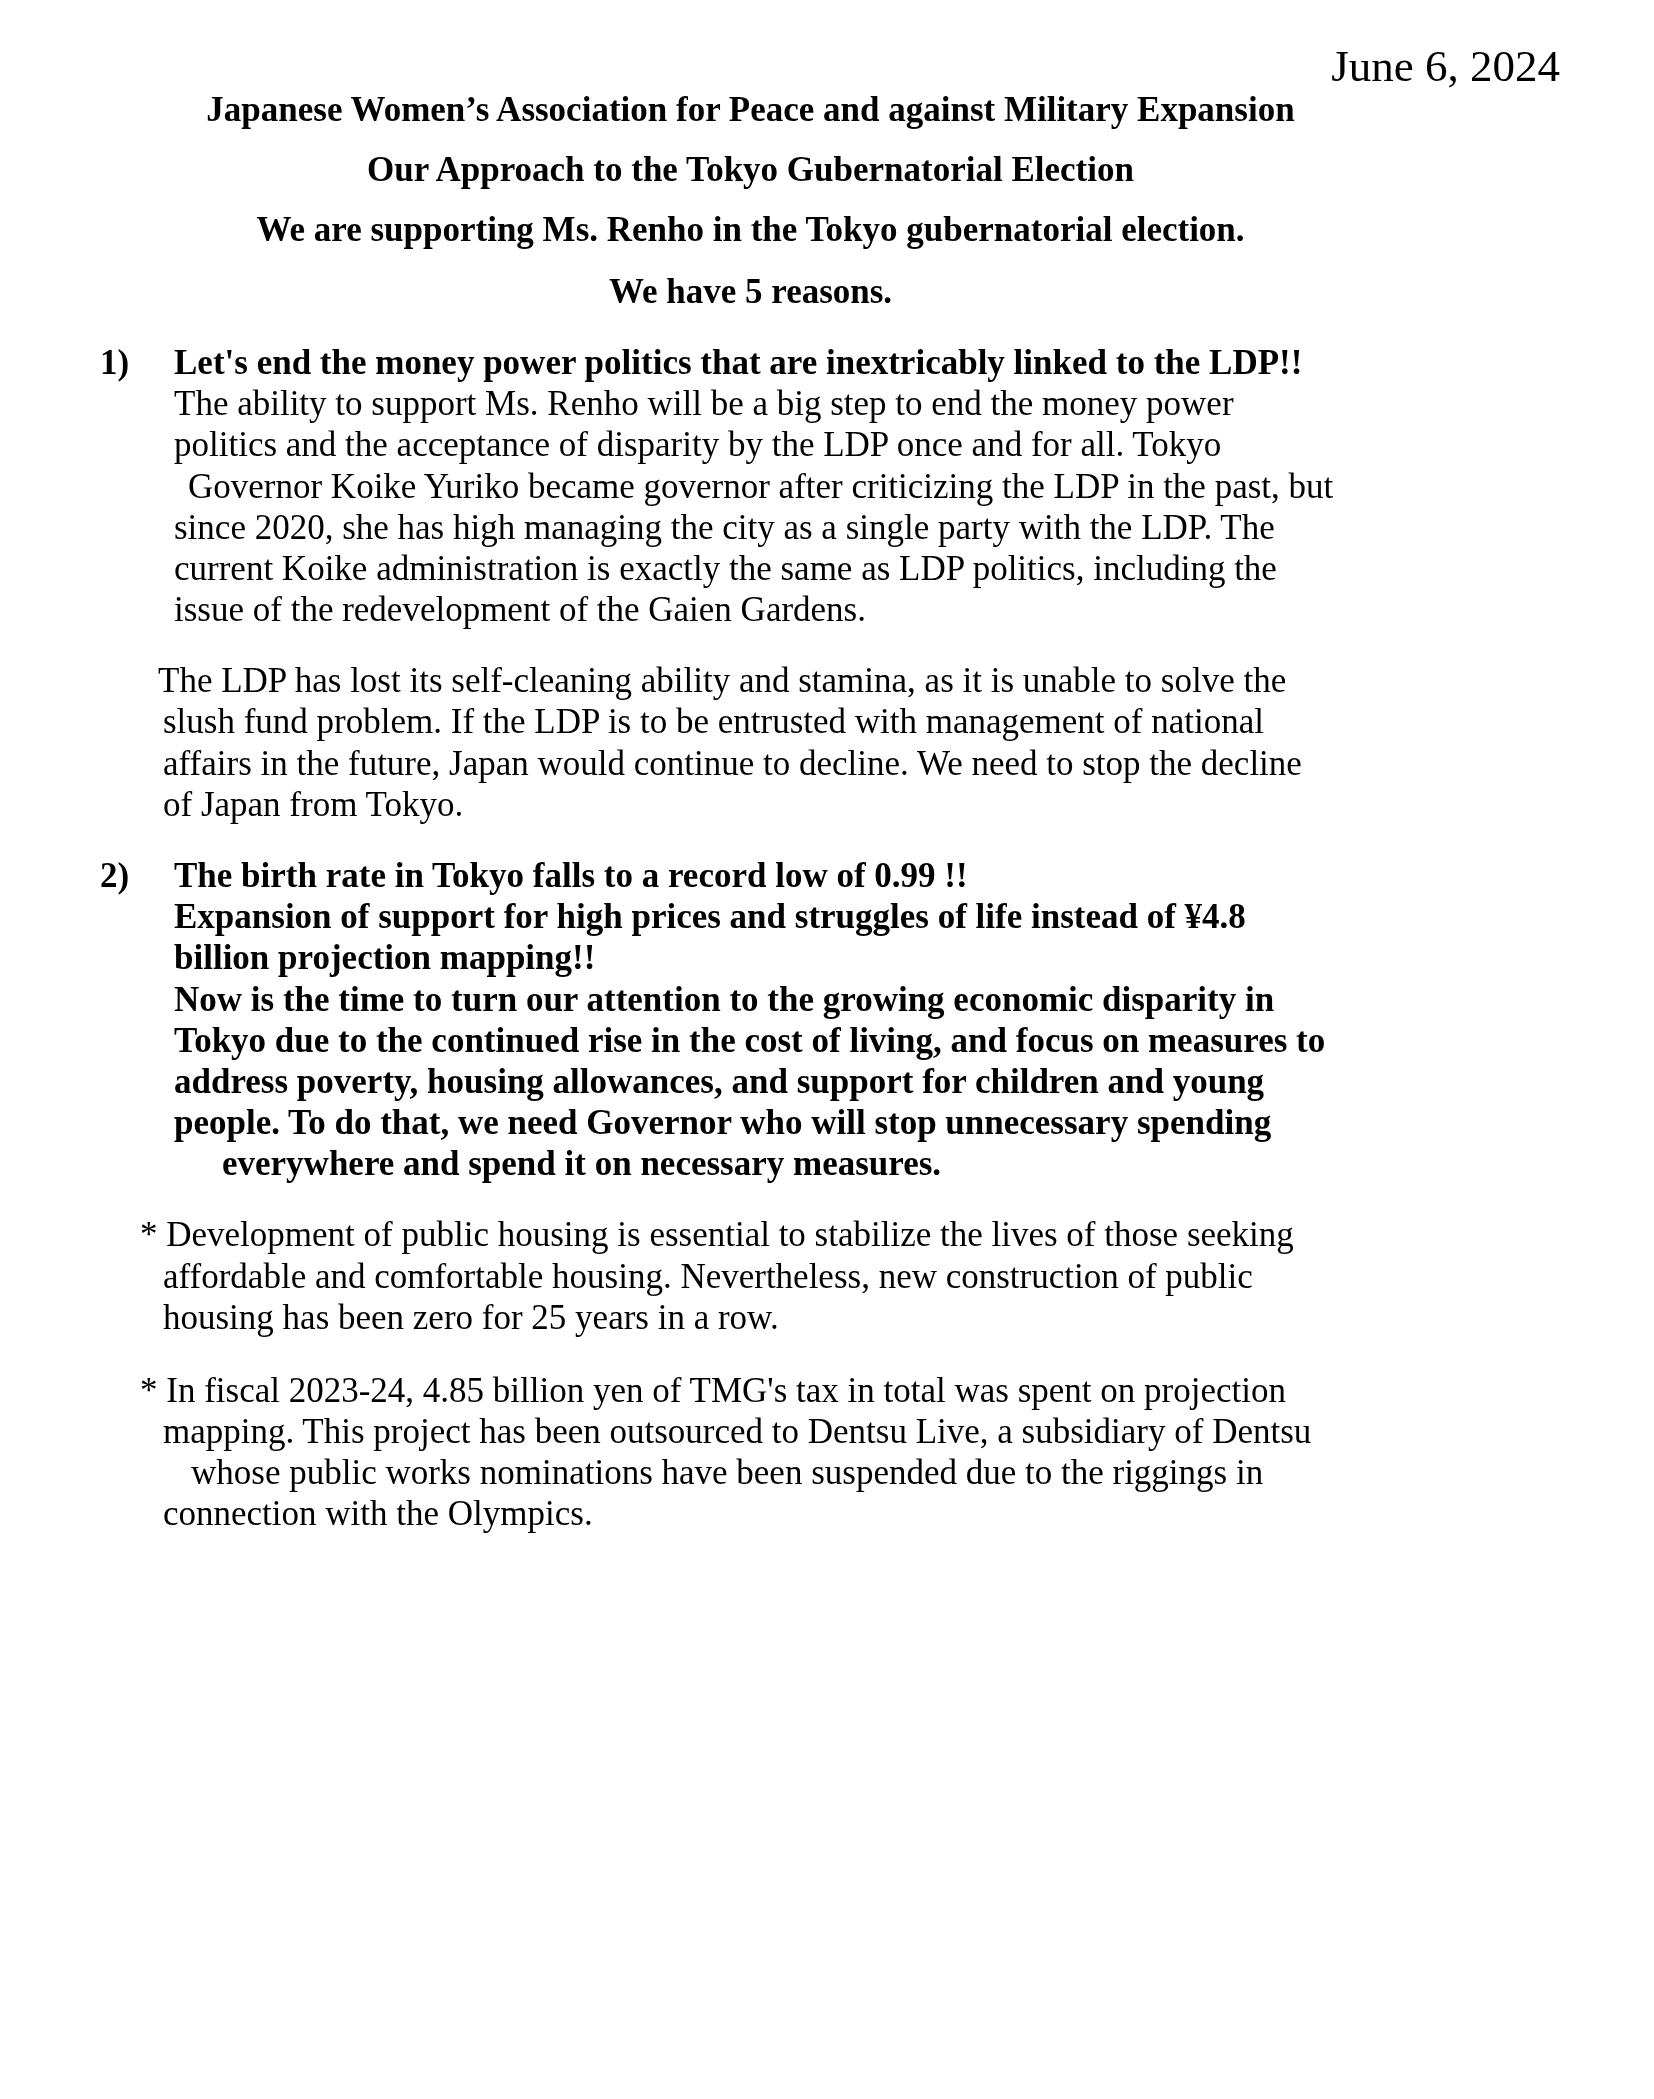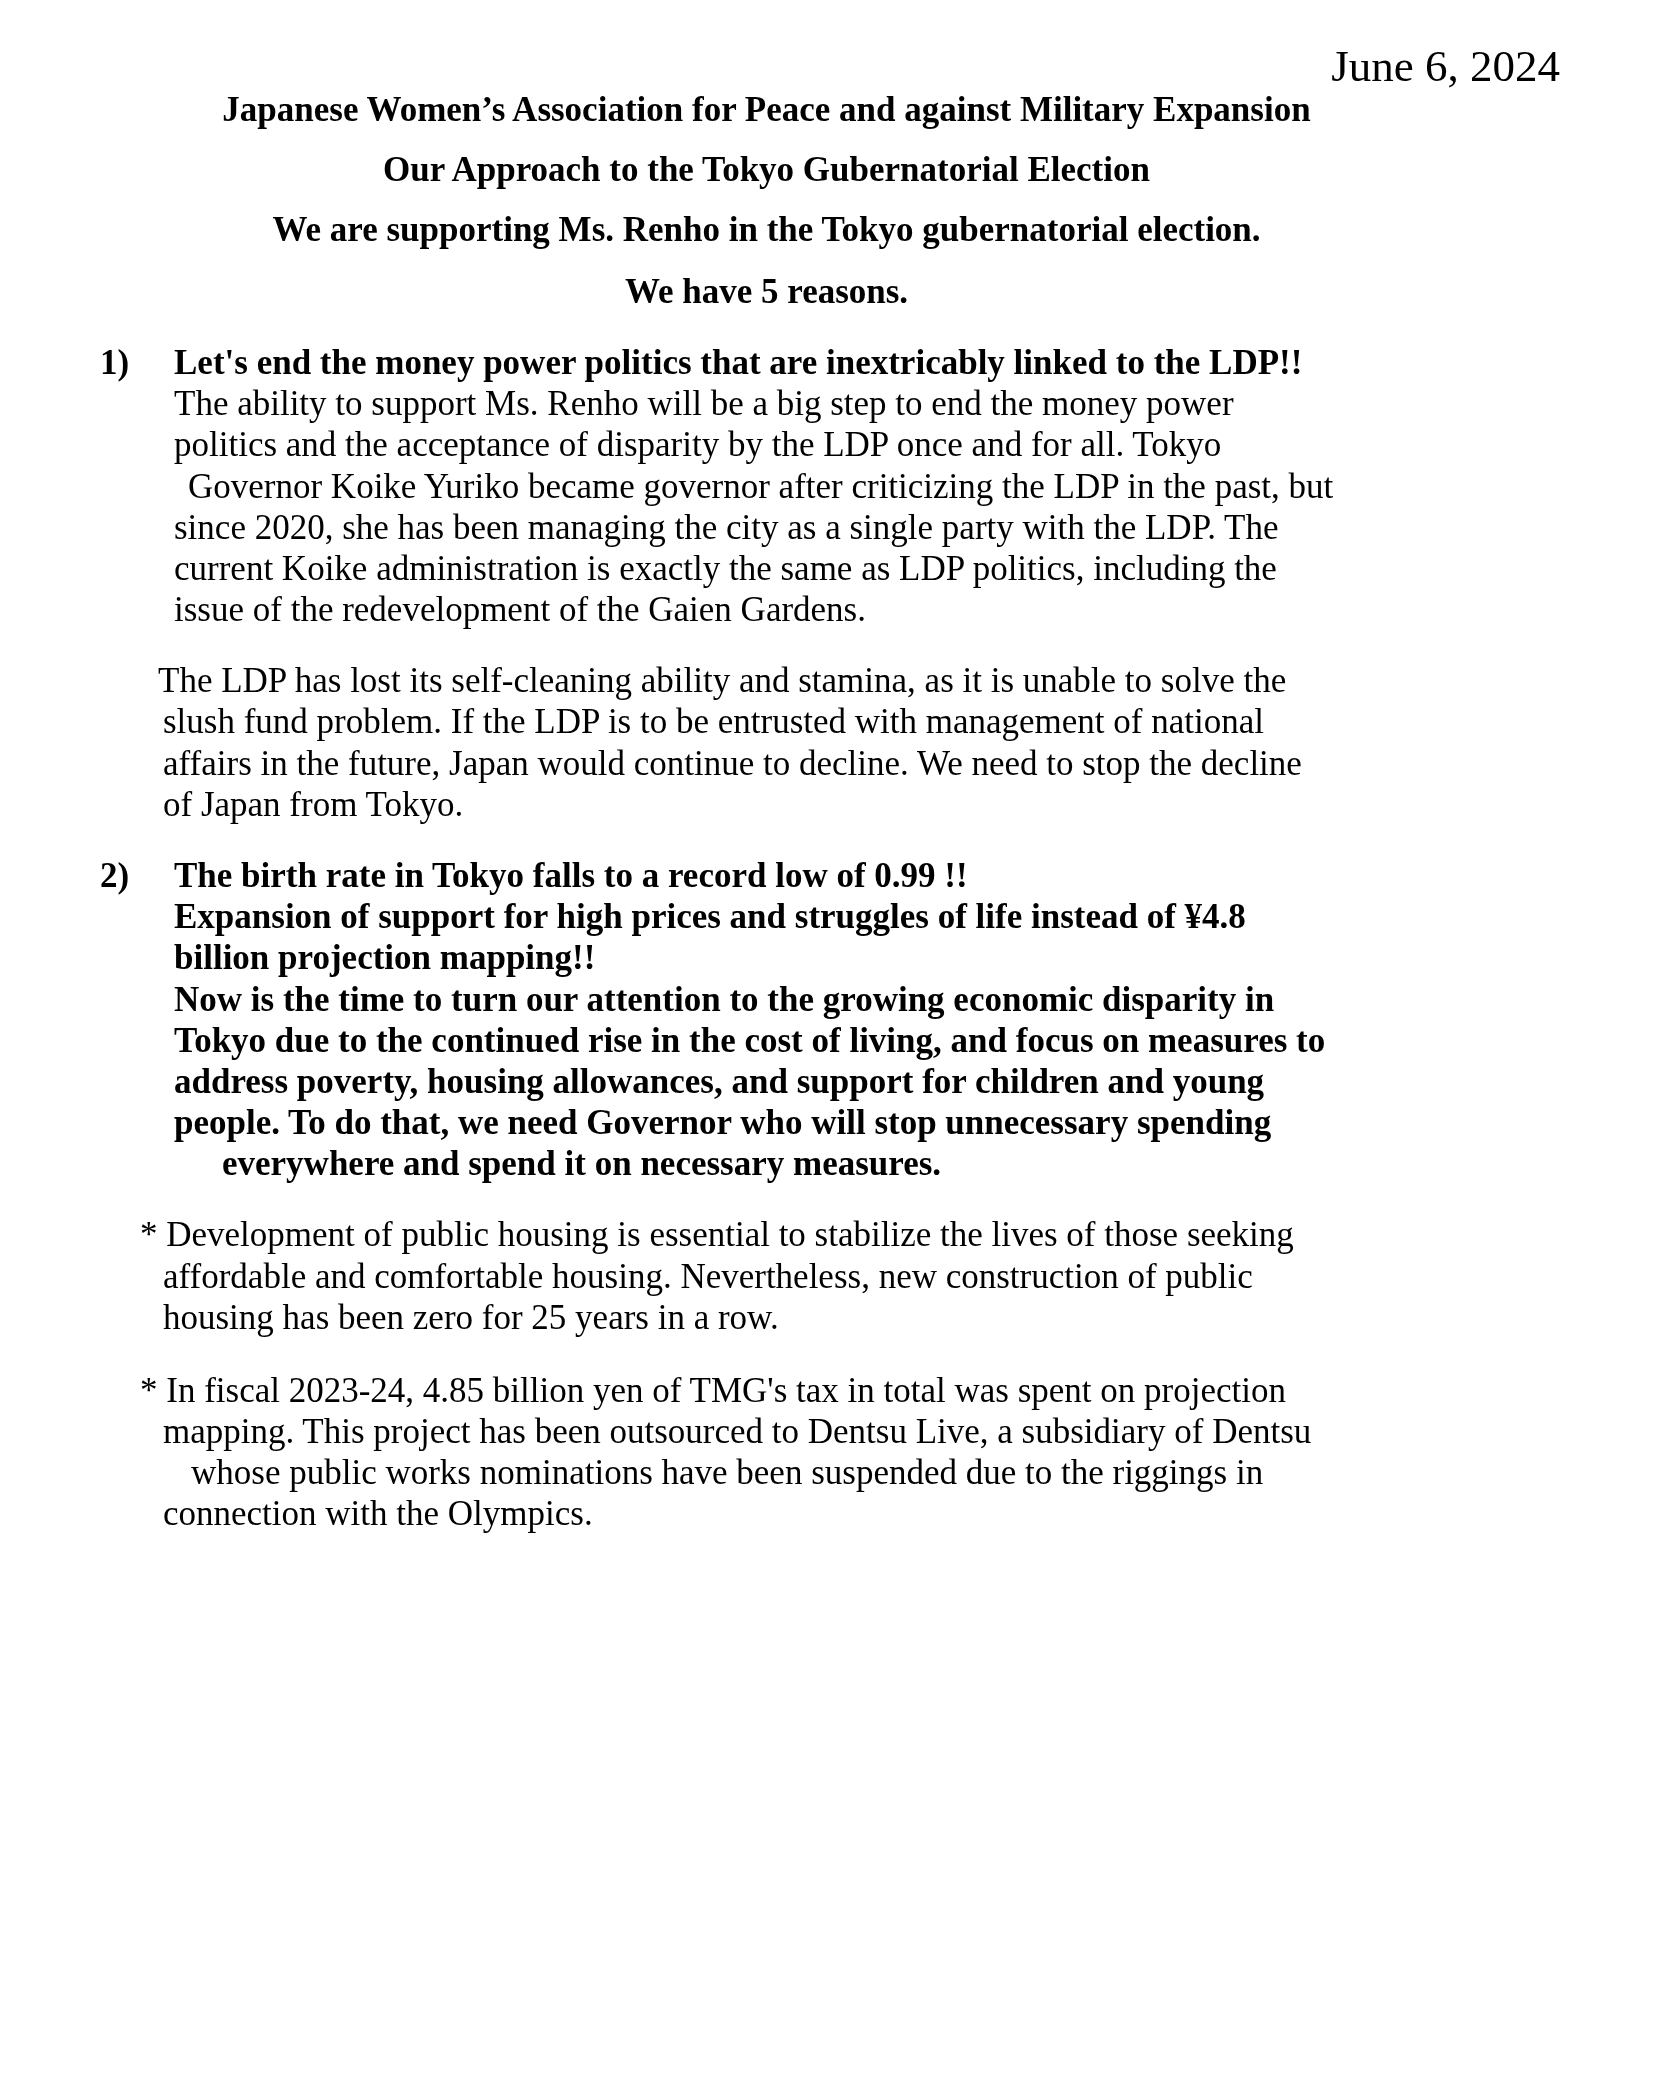--- a/index.html
+++ b/index.html
@@ -1,20 +1,20 @@
 <!DOCTYPE html>
 <html><head>
 <meta charset="utf-8">
 <style>
   html, body { margin: 0; padding: 0; background: #ffffff; }
   body { width: 1654px; height: 2099px; position: relative; overflow: hidden;
          font-family: "Liberation Serif", "DejaVu Serif", serif; color: #000; }
   .line { position: absolute; white-space: nowrap; font-size: 35px; line-height: 40px; }
   .bold { font-weight: bold; }
-  .center { left: 16px; width: 1501px; text-align: center; }
+  .center { left: 0; width: 1501px; text-align: center; }
   .num { position: absolute; font-size: 35px; line-height: 40px; font-weight: bold; }
   .date { position: absolute; right: 94px; top: 46px; font-size: 45px; line-height: 40px; }
 </style>
 </head>
 <body>
 
 <div>
 
   <div class="date">June 6, 2024</div>
 
@@ -24,21 +24,21 @@
   <div class="line bold center" style="top:272px;">We have 5 reasons.</div>
 
   <div>
     <div class="num" style="left:100px; top:343px;">1)</div>
     <div class="line bold" style="left:174px; top:343px;">Let's end the money power politics that are inextricably linked to the LDP!!</div>
 
     <div>
       <div class="line" style="left:174px; top:384px;">The ability to support Ms. Renho will be a big step to end the money power</div>
       <div class="line" style="left:174px; top:425px;">politics and the acceptance of disparity by the LDP once and for all. Tokyo</div>
       <div class="line" style="left:174px; top:467px;margin-left:14px;">Governor Koike Yuriko became governor after criticizing the LDP in the past, but</div>
-      <div class="line" style="left:174px; top:508px;">since 2020, she has been managing the city as a single party with the LDP. The</div>
+      <div class="line" style="left:174px; top:508px;">since 2020, she has high managing the city as a single party with the LDP. The</div>
       <div class="line" style="left:174px; top:549px;">current Koike administration is exactly the same as LDP politics, including the</div>
       <div class="line" style="left:174px; top:590px;">issue of the redevelopment of the Gaien Gardens.</div>
     </div>
 
     <div>
       <div class="line" style="left:158px; top:661px;">The LDP has lost its self-cleaning ability and stamina, as it is unable to solve the</div>
       <div class="line" style="left:163px; top:702px;">slush fund problem. If the LDP is to be entrusted with management of national</div>
       <div class="line" style="left:163px; top:744px;">affairs in the future, Japan would continue to decline. We need to stop the decline</div>
       <div class="line" style="left:163px; top:785px;">of Japan from Tokyo.</div>
     </div>

